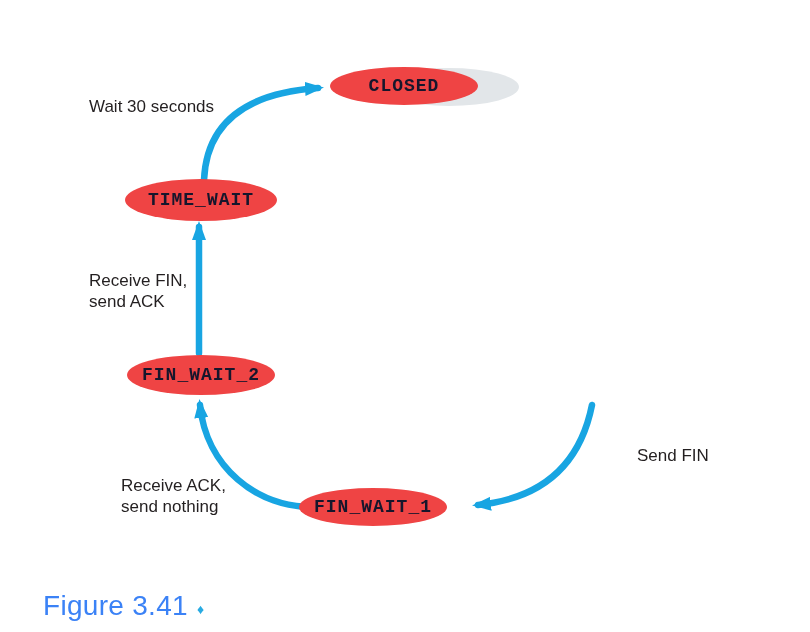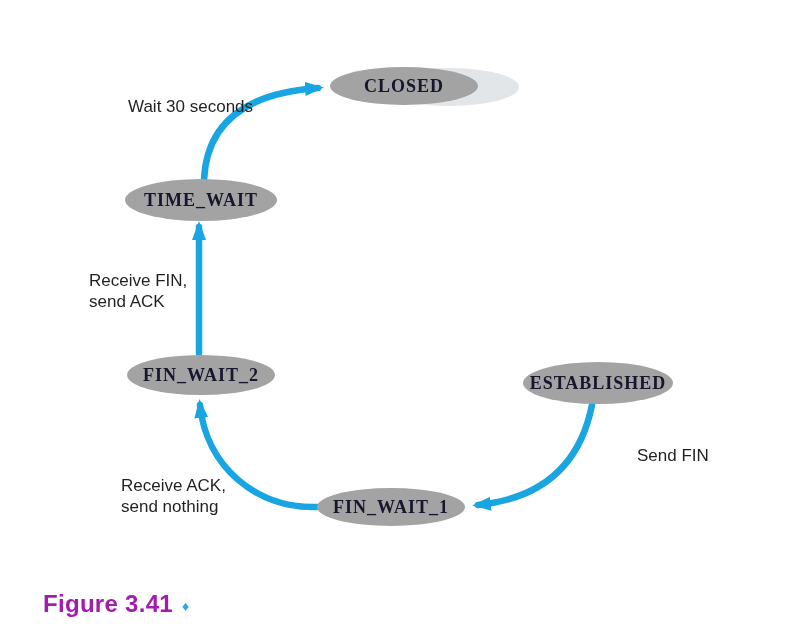--- a/index.html
+++ b/index.html
@@ -4,34 +4,34 @@
 <style>
   html,body { margin:0; padding:0; background:#ffffff; }
   .stage {
     position:relative; width:810px; height:632px; background:#ffffff;
     font-family:"Liberation Sans", sans-serif; overflow:hidden;
   }
   .wires { position:absolute; left:0; top:0; }
   .arrow { fill:none; stroke:#18a5e2; stroke-width:6.5; stroke-linecap:round; }
   .state {
     position:absolute; transform:translate(-50%,-50%);
-    background:#a3a3a3; border-radius:50%;
+    background:#ef4444; border-radius:50%;
     display:flex; align-items:center; justify-content:center;
-    font-family:Liberation Serif, serif; font-weight:bold;
+    font-family:Liberation Mono, monospace; font-weight:bold;
     font-size:18px; letter-spacing:1px; color:#16162c;
   }
   .lbl {
     position:absolute; font-size:17px; line-height:21px;
     color:#231f20; white-space:pre-line;
   }
   .caption {
     position:absolute; left:43px; top:590px;
     display:flex; align-items:baseline; gap:9px;
   }
-  .caption .fig   { font-weight:bold; font-size:24px; color:#a21caf; letter-spacing:0.3px; }
+  .caption .fig   { font-weight:normal; font-size:28px; color:#3b82f6; letter-spacing:0.3px; }
   .caption .diamond { color:#29abe2; font-size:14px; transform:translateY(-1px); }
   .caption .txt   { font-size:20px; color:#2b2b2b; letter-spacing:0.2px; }
 </style>
 </head>
 <body>
 
 <div class="stage">
 
   <svg class="wires" width="810" height="632" viewBox="0 0 810 632">
     <defs>
@@ -51,29 +51,26 @@
   </div>
 
   <div class="state" style="left:201px; top:200px; width:152px; height:42px;">
     <span>TIME_WAIT</span>
   </div>
 
   <div class="state" style="left:201px; top:375px; width:148px; height:40px;">
     <span>FIN_WAIT_2</span>
   </div>
 
-  <div class="state" style="left:598px; top:383px; width:150px; height:42px;">
-    <span>ESTABLISHED</span>
-  </div>
 
-  <div class="state" style="left:391px; top:507px; width:148px; height:38px;">
+  <div class="state" style="left:373px; top:507px; width:148px; height:38px;">
     <span>FIN_WAIT_1</span>
   </div>
 
-  <div class="lbl" style="left:89px; top:96px;margin-left:39px;">Wait 30 seconds</div>
+  <div class="lbl" style="left:89px; top:96px;">Wait 30 seconds</div>
 
   <div class="lbl" style="left:89px; top:270px;">Receive FIN,
 send ACK</div>
 
   <div class="lbl" style="left:121px; top:475px;">Receive ACK,
 send nothing</div>
 
   <div class="lbl" style="left:589px; top:445px;margin-left:48px;">Send FIN</div>
 
 

